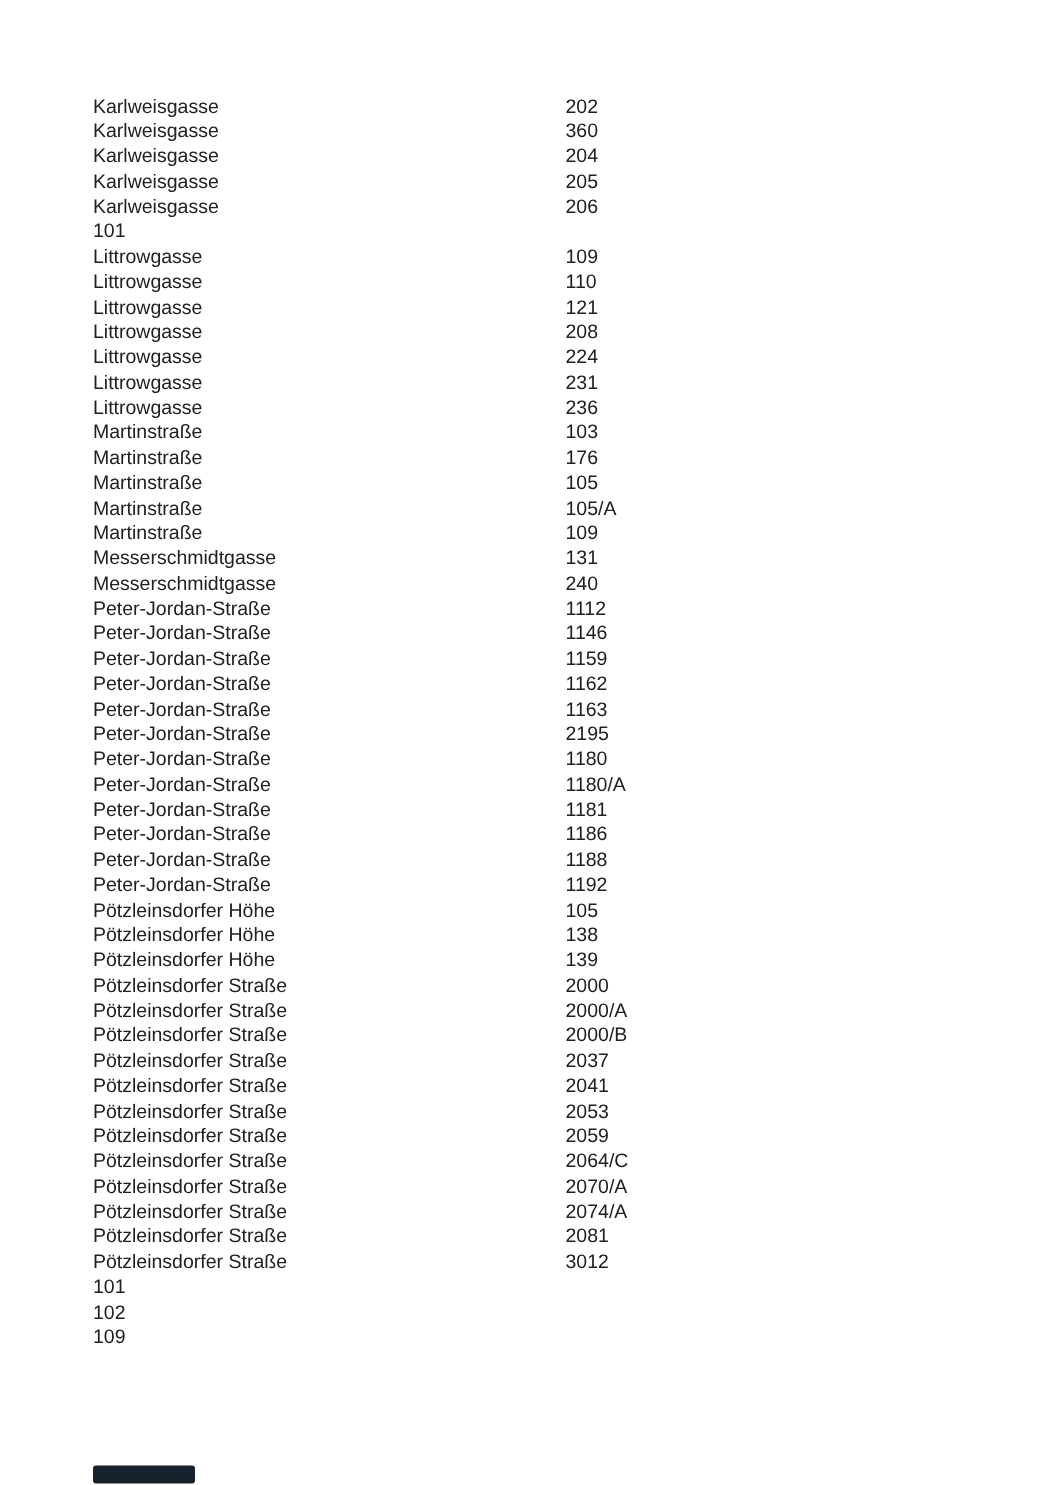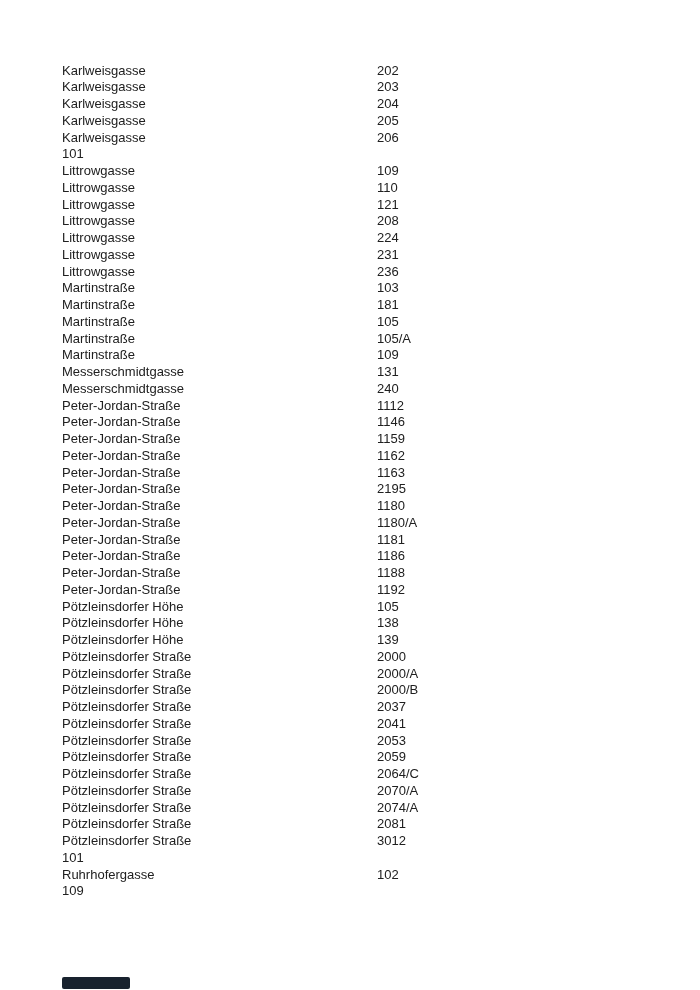--- a/index.html
+++ b/index.html
@@ -48,21 +48,21 @@
 <body style="background: rgb(255, 255, 255);">
 
 <div class="address-list" id="address-list" style="color: rgb(32, 32, 32);">
   <div class="row">
     <span class="street">Karlweisgasse</span>
     <span class="number">202</span>
   </div>
 
   <div class="row">
     <span class="street">Karlweisgasse</span>
-    <span class="number">203</span>
+    <span class="number">360</span>
   </div>
 
   <div class="row">
     <span class="street">Karlweisgasse</span>
     <span class="number">204</span>
   </div>
 
   <div class="row">
     <span class="street">Karlweisgasse</span>
     <span class="number">205</span>
@@ -112,21 +112,21 @@
     <span class="number">236</span>
   </div>
 
   <div class="row">
     <span class="street">Martinstraße</span>
     <span class="number">103</span>
   </div>
 
   <div class="row">
     <span class="street">Martinstraße</span>
-    <span class="number">181</span>
+    <span class="number">176</span>
   </div>
 
   <div class="row">
     <span class="street">Martinstraße</span>
     <span class="number">105</span>
   </div>
 
   <div class="row">
     <span class="street">Martinstraße</span>
     <span class="number">105/A</span>
@@ -281,21 +281,20 @@
   <div class="row">
     <span class="street">Pötzleinsdorfer Straße</span>
     <span class="number">3012</span>
   </div>
 
   <div class="row">
     <span class="number">101</span>
   </div>
 
   <div class="row">
-    <span class="street">Ruhrhofergasse</span>
     <span class="number">102</span>
   </div>
 
   <div class="row">
     <span class="number">109</span>
   </div>
 </div>
 
 <div class="status-bar" style="background: rgb(24, 34, 46);"></div>
 

